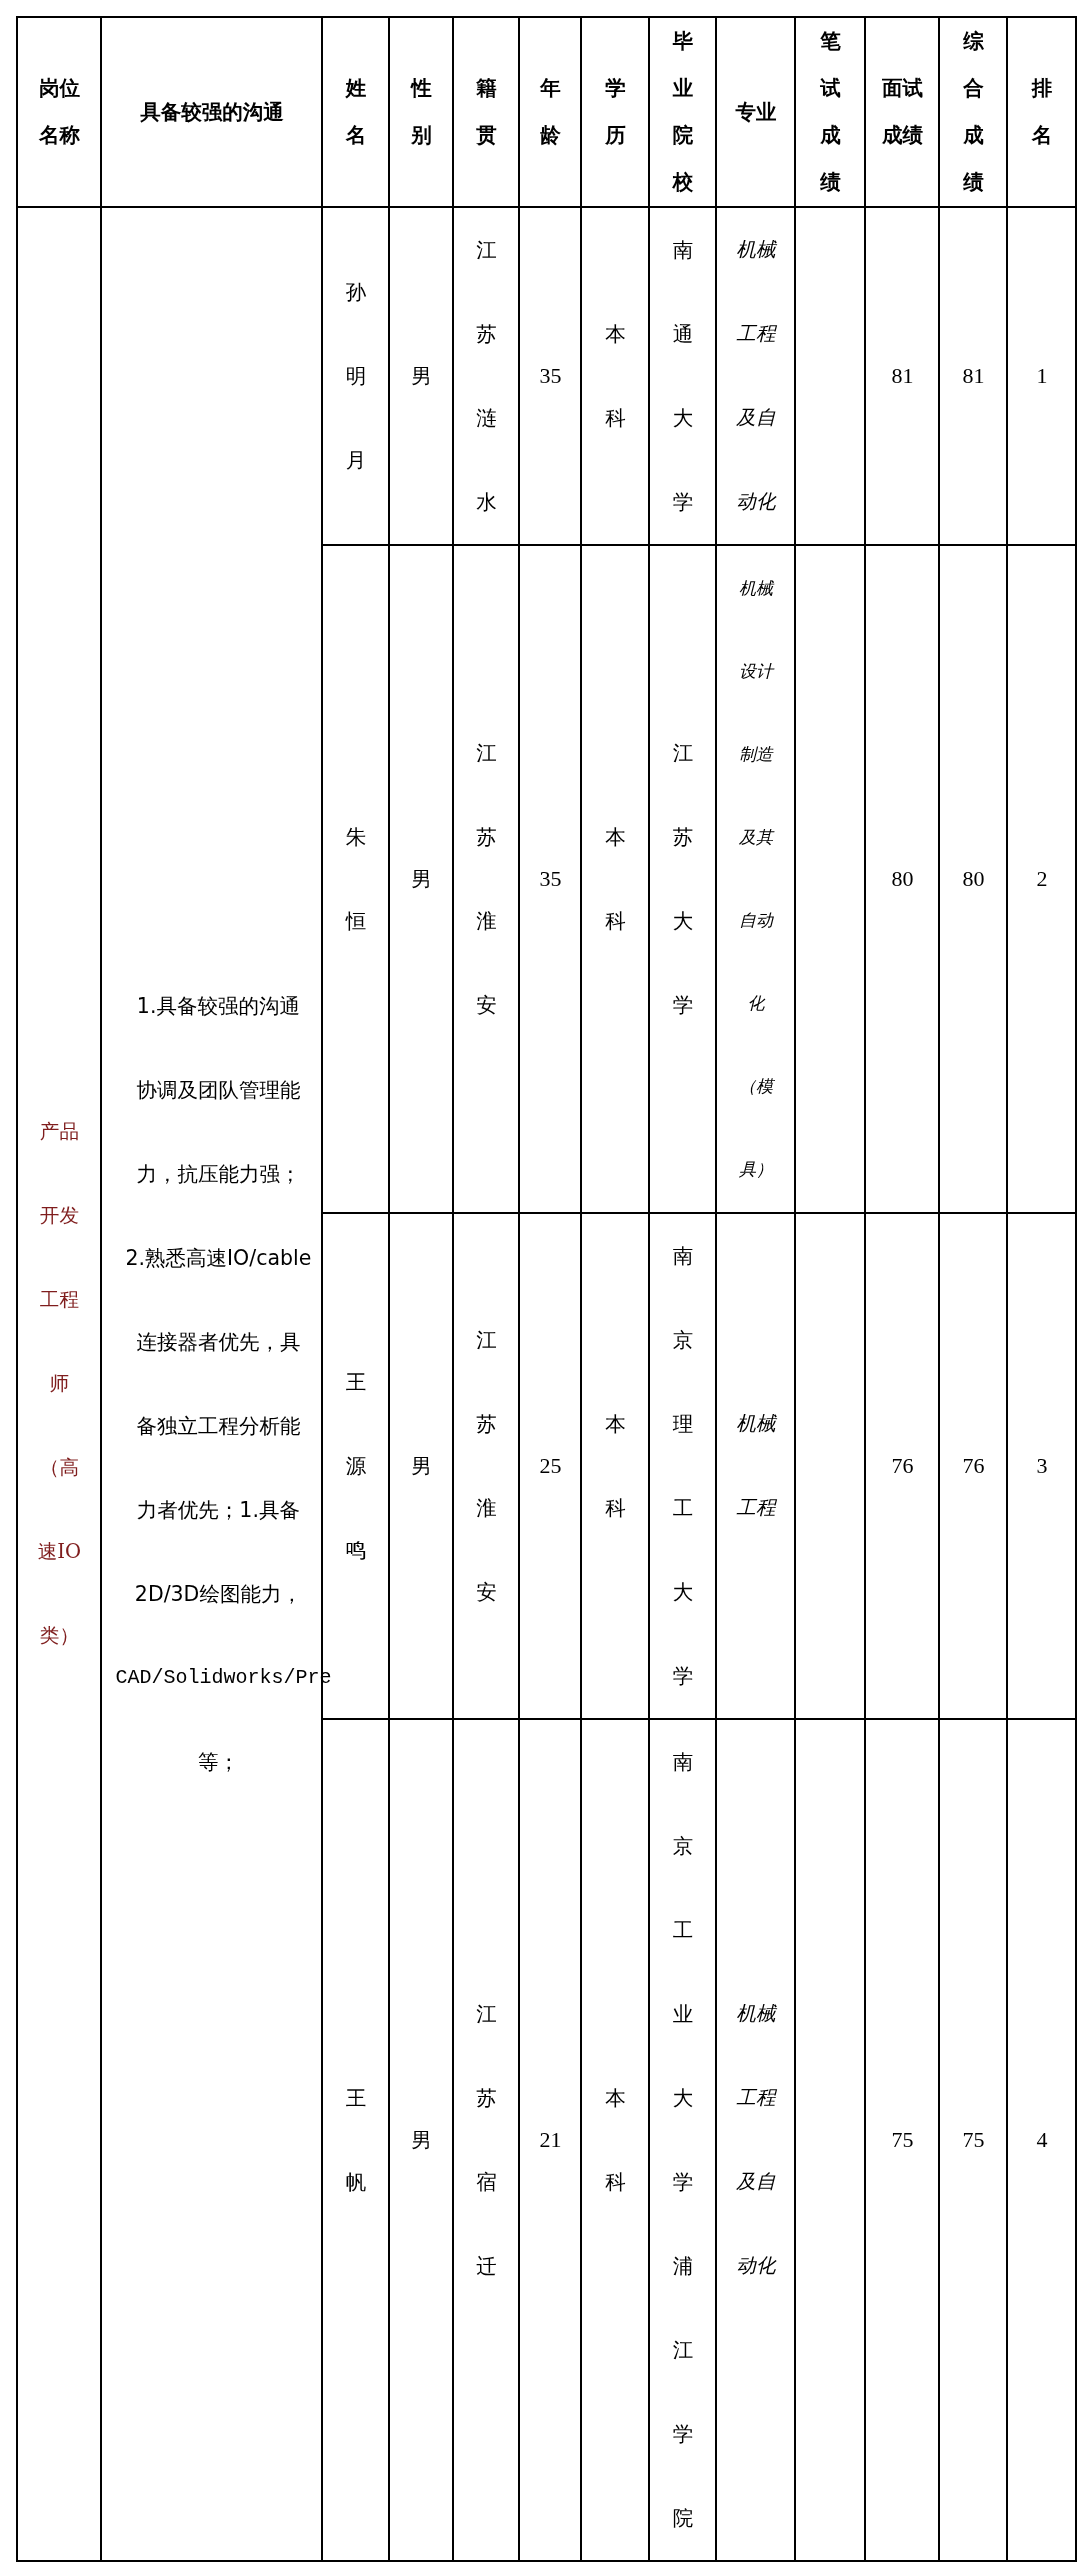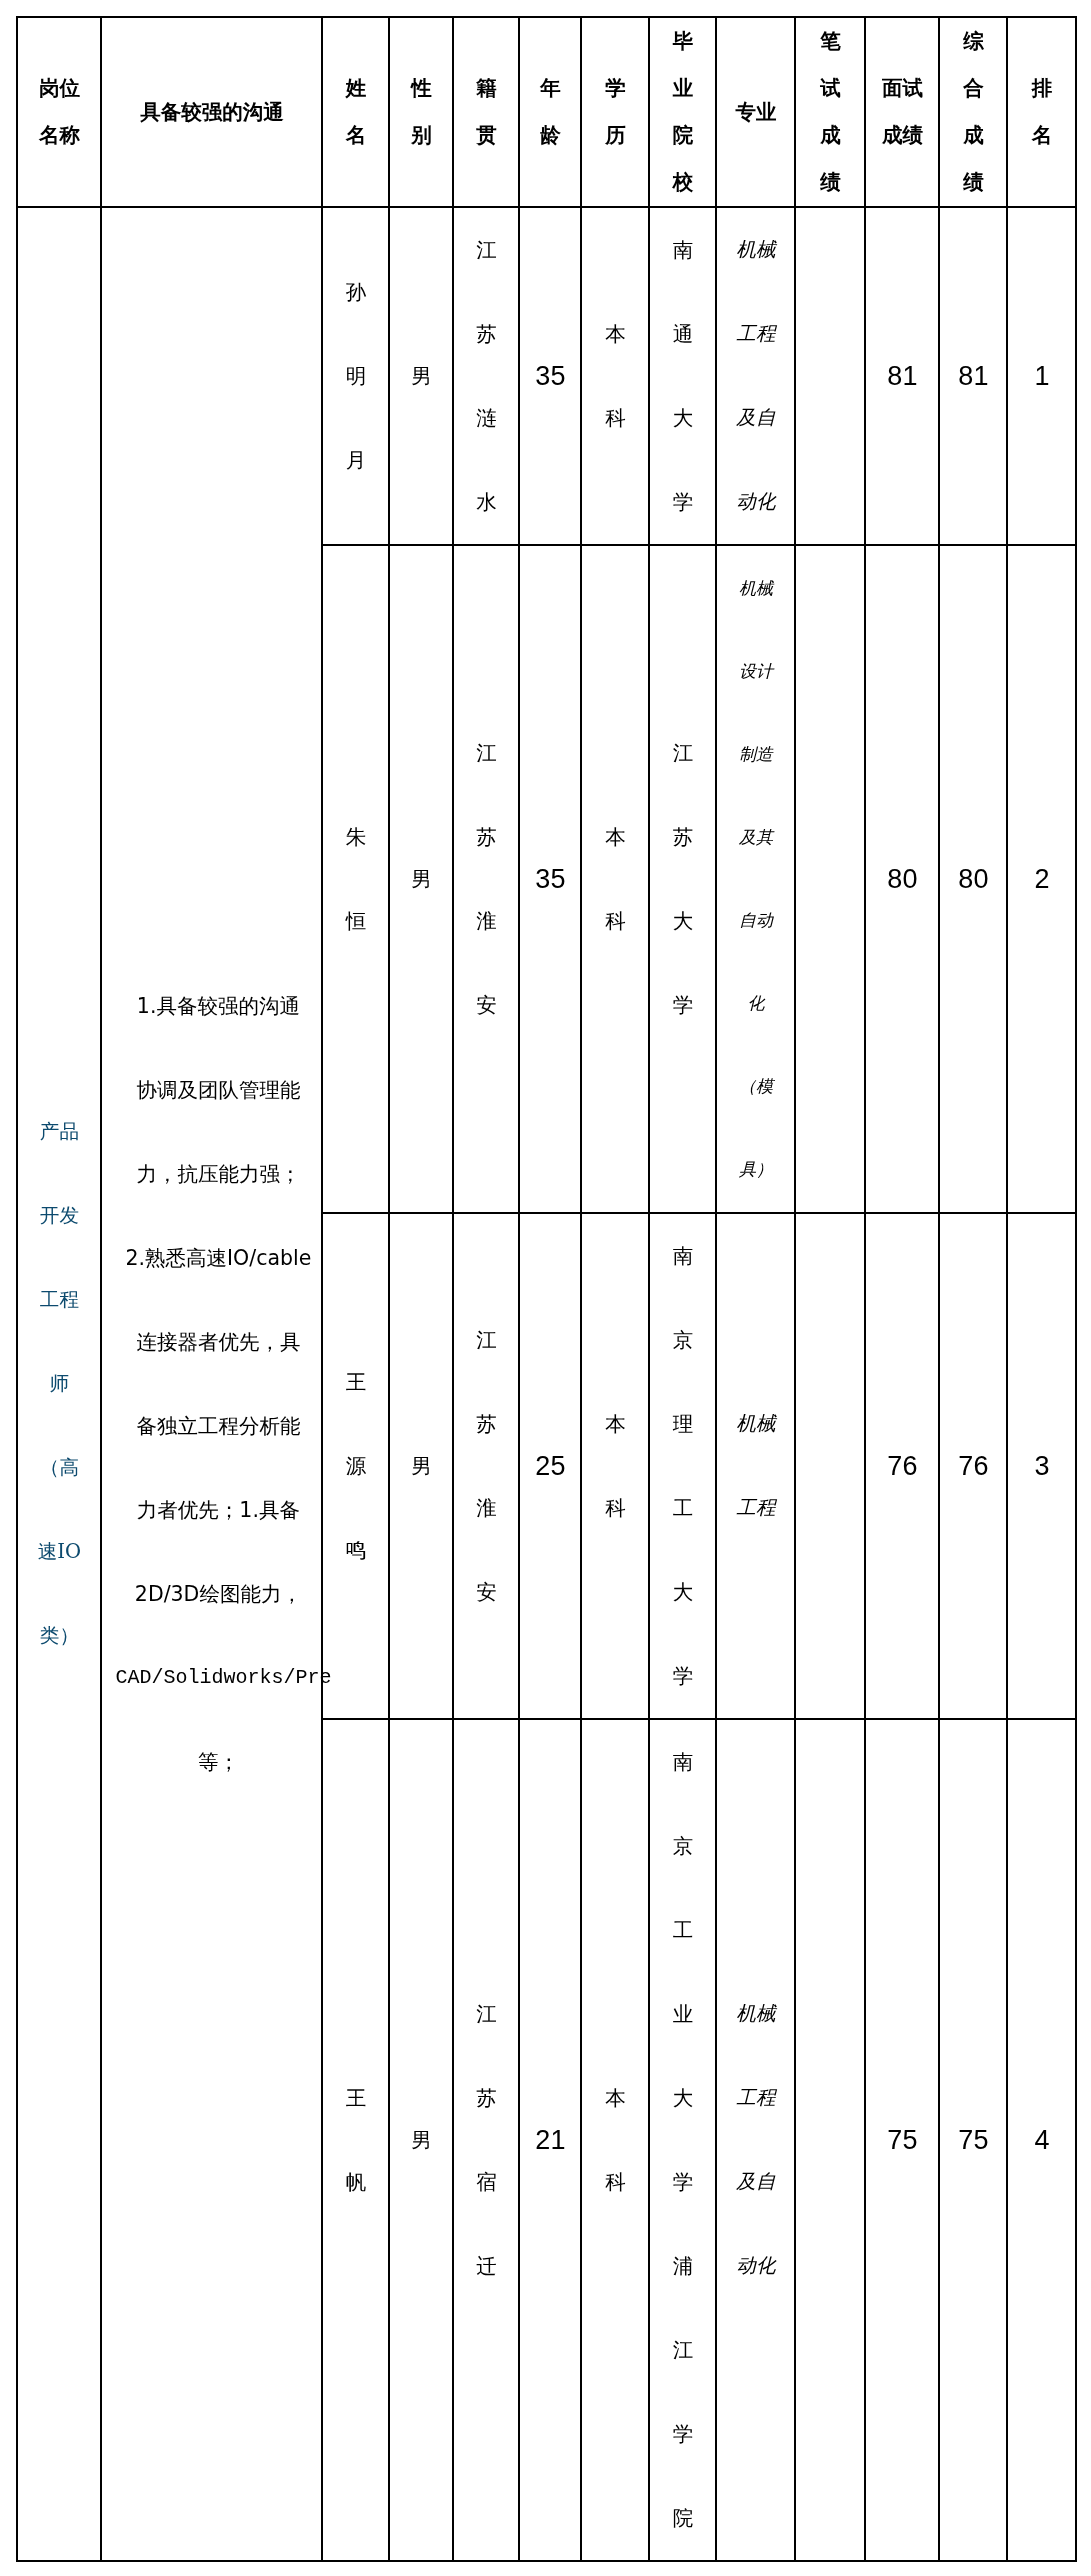--- a/index.html
+++ b/index.html
@@ -17,25 +17,25 @@
     font-family: "DejaVu Sans", "Liberation Sans", sans-serif;
     font-weight: bold; font-size: 20.5px; height: 187px; line-height: 47px;
   }
   .hdr-stack span { display: block; }
   .row1 td { height: 329px; }
   .row2 td { height: 666px; }
   .row3 td { height: 498px; }
   .row4 td { height: 830px; }
   .vtext { font-family: "DejaVu Sans", "Liberation Sans", sans-serif; font-size: 20.5px; line-height: 84px; }
   .vtext span { display: block; }
-  .num { font-family: Liberation Sans, sans-serif; font-size: 27px; border-radius: 11px; }
+  .num { font-family: Liberation Serif, serif; font-size: 22px; border-radius: 11px; }
   .major { font-family: "DejaVu Sans", "Liberation Sans", sans-serif; font-size: 19.6px; line-height: 84px; }
   .major.small { font-size: 17px; line-height: 83px; }
   .major span { display: block; font-style: italic; }
-  .pos-cell { font-family: "DejaVu Serif", "Liberation Serif", serif; font-size: 19.6px; line-height: 84px; color: #0c4a6e; }
+  .pos-cell { font-family: "DejaVu Serif", "Liberation Serif", serif; font-size: 19.6px; line-height: 84px; color: #7f1d1d; }
   .pos-cell span { display: block; }
   .req-cell { text-align: left; padding: 0 0 0 13px !important;
               font-family: "DejaVu Sans", "Liberation Sans", sans-serif; font-size: 20.5px; line-height: 84px; }
   .req-cell span { display: block; white-space: nowrap; }
   .req-cell .lat { font-family: Liberation Mono, monospace; font-size: 20px; }
 </style>
 </head>
 <body>
 
 <table class="grid">

